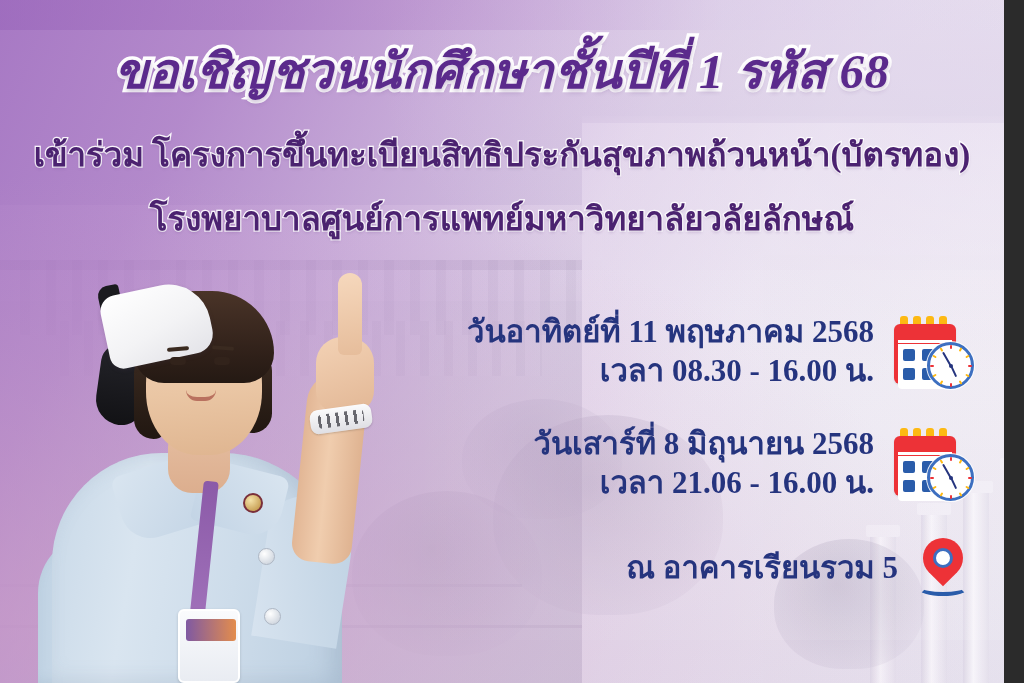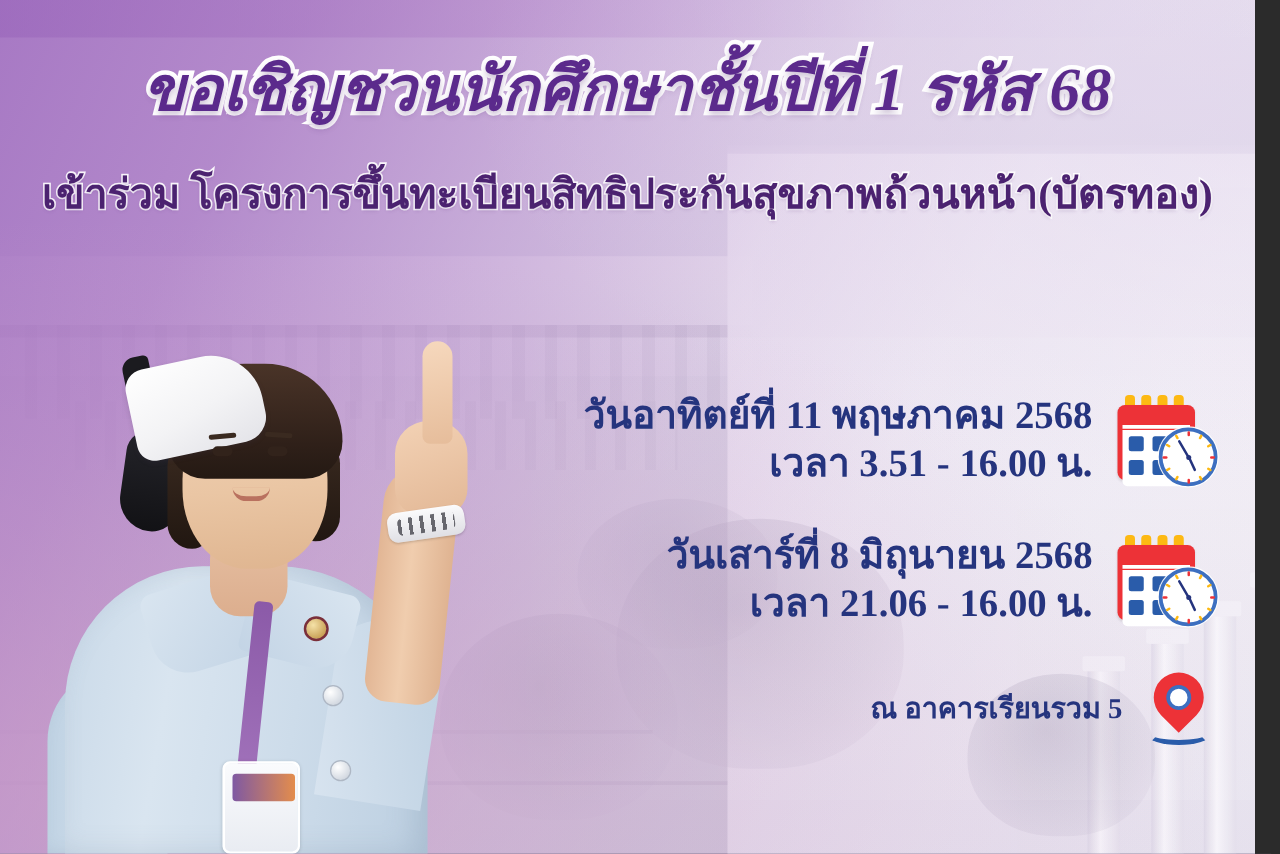--- a/index.html
+++ b/index.html
@@ -155,21 +155,21 @@
   .info-row{
     display:flex;align-items:center;justify-content:flex-end;gap:20px;
     margin-bottom:34px;
   }
   .info-row:last-child{margin-bottom:0;}
   .info-text{
     text-align:right;color:#25347e;font-weight:bold;
     font-size:31px;line-height:1.26;white-space:nowrap;
   }
   .info-text .ln2{display:block;}
-  .row-loc .info-text{font-size:23px;}
+  .row-loc .info-text{font-size:31px;}
   .row-loc{margin-top:22px;gap:16px;justify-content:flex-end;}
 
   
   .icon-cal{position:relative;width:78px;height:72px;flex:0 0 78px;}
   .cal-body{
     position:absolute;left:0;top:9px;width:62px;height:60px;
     background:#ed3237;border-radius:6px;
     box-shadow:0 1px 2px rgba(0,0,0,.10);
   }
   .cal-page{
@@ -405,20 +405,21 @@
   <div class="bg-tint"></div>
   <div class="bg-tint2"></div>
   <div class="bg-topband"></div>
   <div class="veil"></div>
 
   <div class="headline-wrap">
     <span class="headline">ขอเชิญชวนนักศึกษาชั้นปีที่ 1 รหัส 68</span>
   </div>
 
   <div class="subline l2">เข้าร่วม โครงการขึ้นทะเบียนสิทธิประกันสุขภาพถ้วนหน้า(บัตรทอง)</div>
+  <div class="subline l3">โรงพยาบาลศูนย์การแพทย์มหาวิทยาลัยวลัยลักษณ์</div>
 
   <div class="nurse">
     <div class="n-sleeve-l"></div>
     <div class="n-torso"></div>
     <div class="n-sleeve-r"></div>
     <div class="n-arm"></div>
     <div class="n-hand"></div>
     <div class="n-finger"></div>
     <div class="n-watch"></div>
     <div class="n-collar-l"></div>
@@ -441,21 +442,21 @@
     <div class="n-pin"></div>
     <div class="n-btn bt1"></div>
     <div class="n-btn bt2"></div>
   </div>
 
   <div class="info">
 
     <div class="info-row">
       <div class="info-text">
         <span>วันอาทิตย์ที่ 11 พฤษภาคม 2568</span>
-        <span class="ln2">เวลา 3.51 - 16.00 น.</span>
+        <span class="ln2">เวลา 08.30 - 16.00 น.</span>
       </div>
       <div class="icon-cal">
         <div class="cal-ring r1"></div>
         <div class="cal-ring r2"></div>
         <div class="cal-ring r3"></div>
         <div class="cal-ring r4"></div>
         <div class="cal-body">
           <div class="cal-line"></div>
           <div class="cal-page"></div>
           <div class="cal-sq s1"></div>

